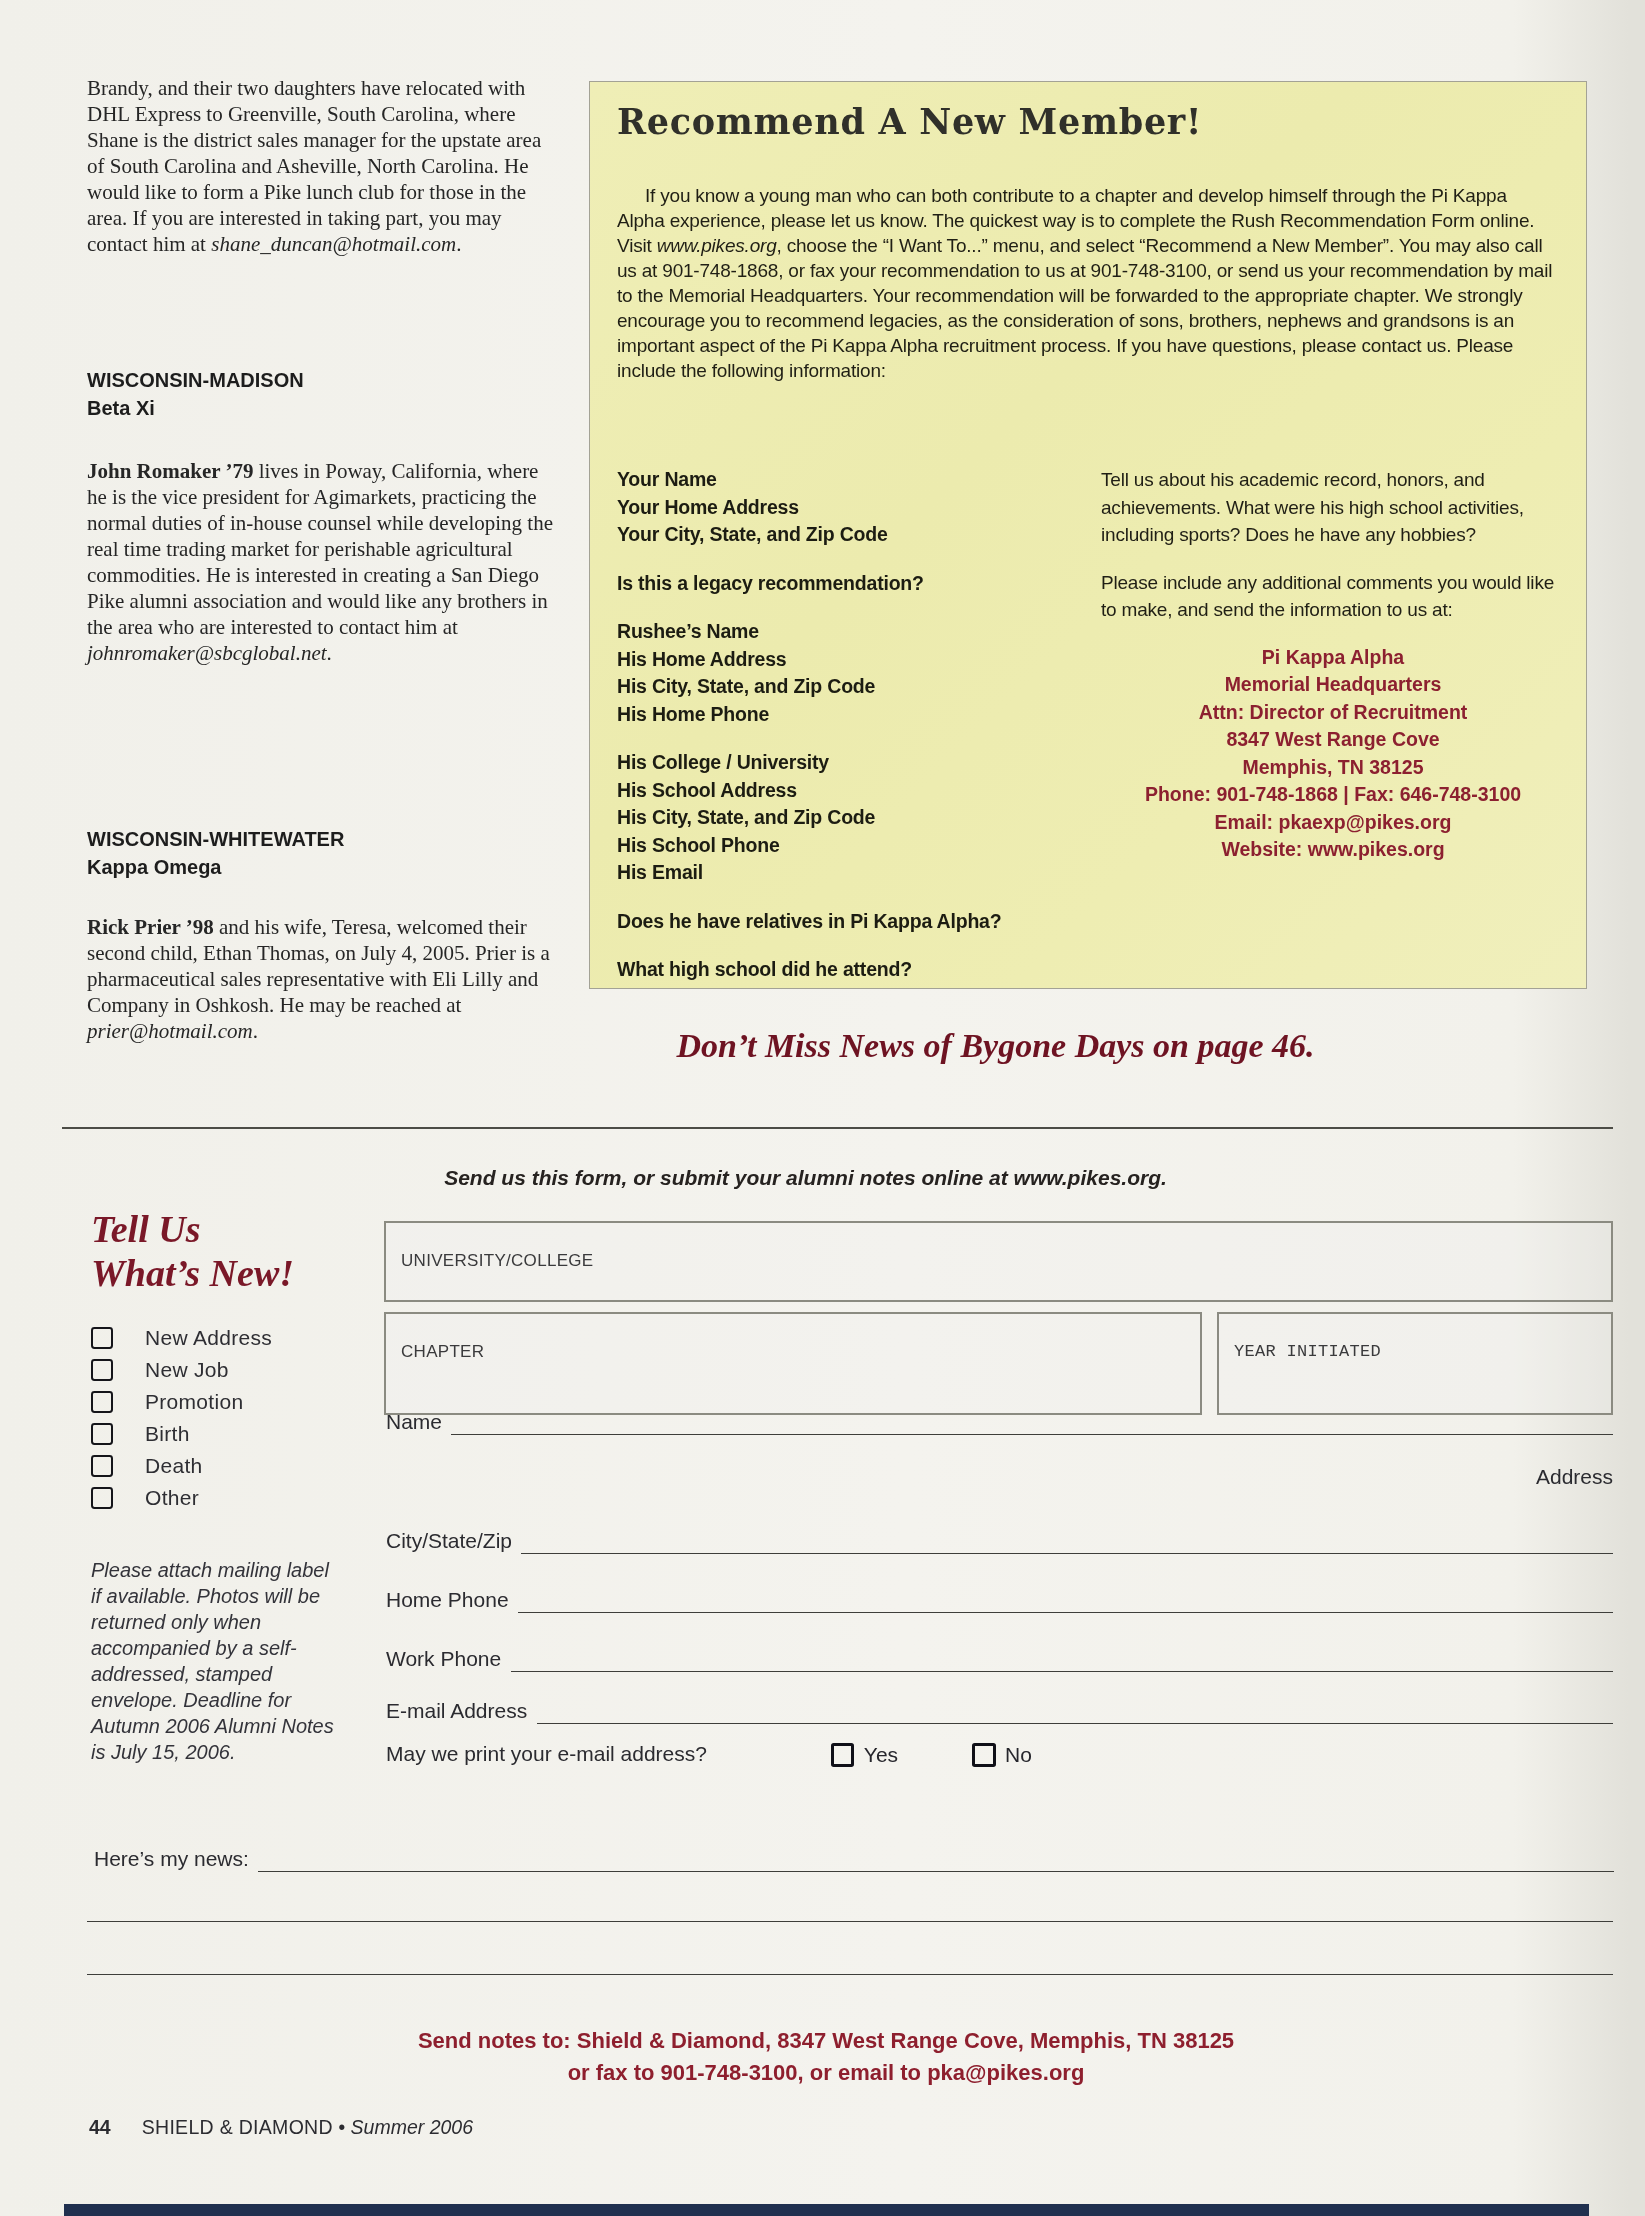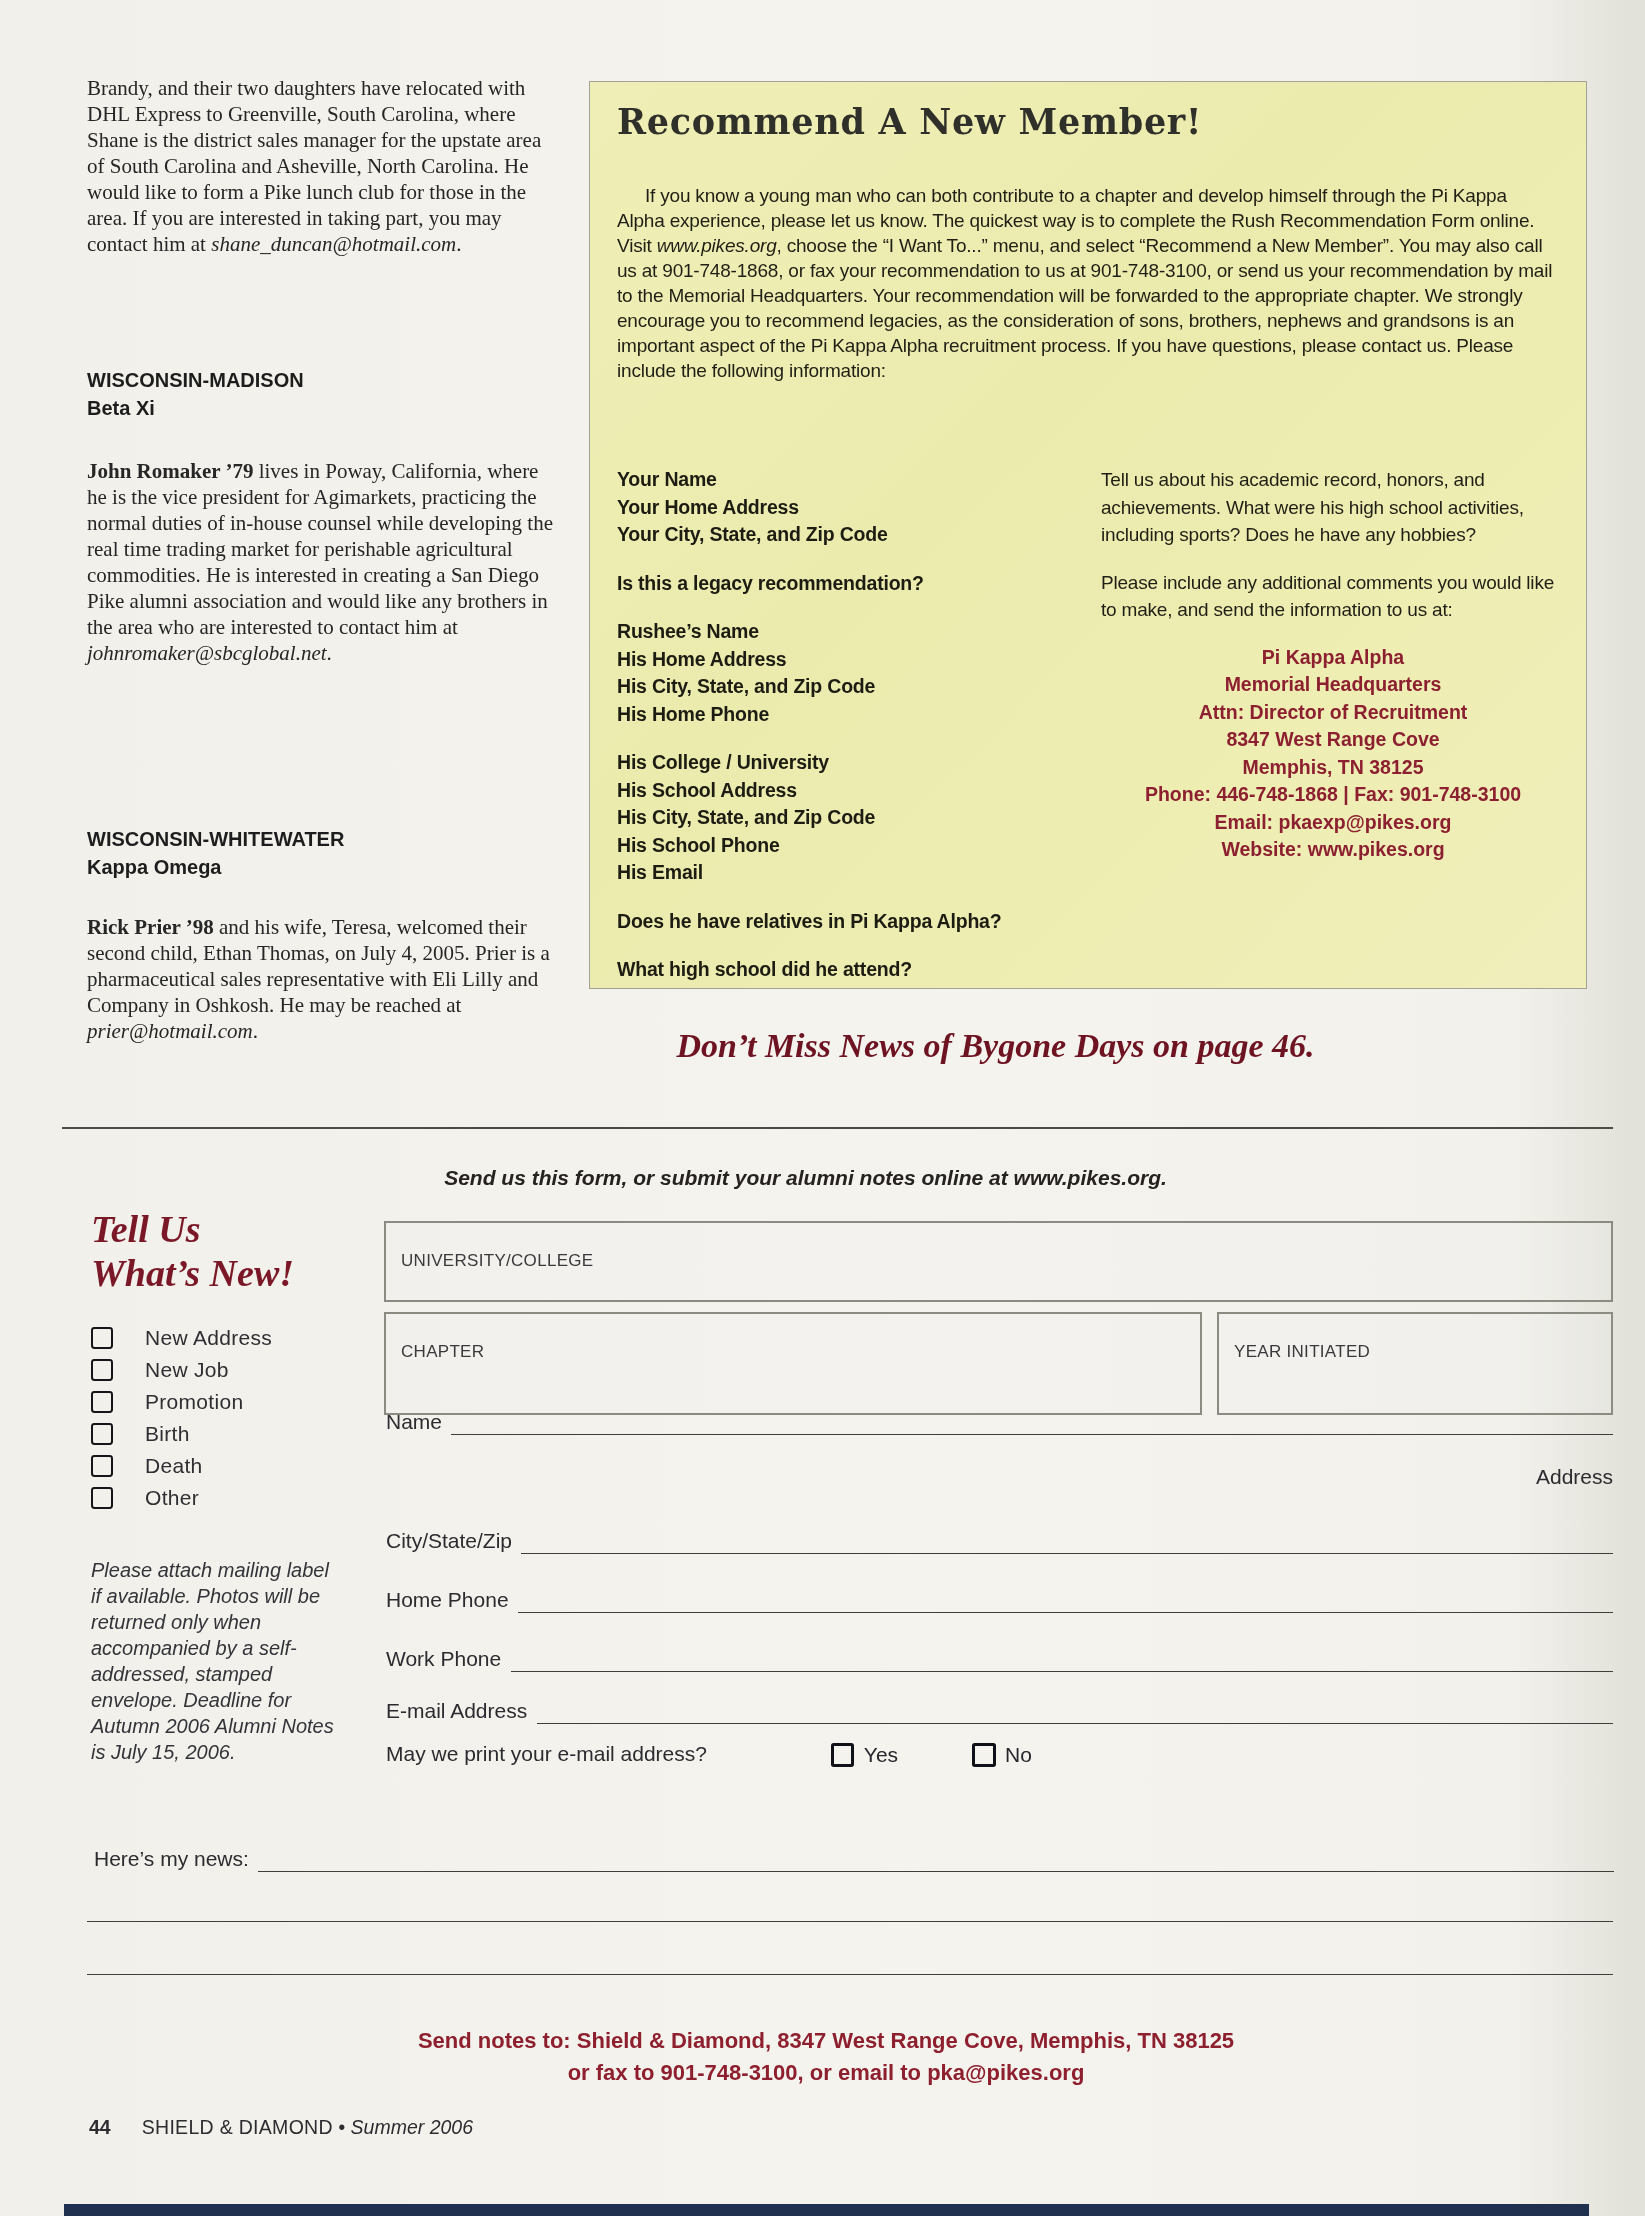--- a/index.html
+++ b/index.html
@@ -44,21 +44,21 @@
   .checkrow{display:flex;align-items:center;height:32px;}
   .cbox{width:18px;height:18px;border:2.7px solid #15151a;border-radius:3.4px;background:transparent;flex:none;}
   .clabel{margin-left:32px;font-size:21px;color:#2e2e33;letter-spacing:0.3px;}
   .attach-note{position:absolute;left:91px;top:1557px;width:249px;margin:0;font-style:italic;
                font-size:20px;line-height:26px;color:#33333a;}
   
   .fbox{position:absolute;border:2px solid #8b8b81;box-sizing:border-box;background:rgba(240,240,238,0.25);}
   .fbox span{display:block;padding:28px 0 0 15px;font-size:17px;color:#3a3a3c;letter-spacing:0.3px;}
   .fbox-univ{left:384px;top:1221px;width:1229px;height:81px;}
   .fbox-chapter{left:384px;top:1312px;width:818px;height:103px;}
-  .fbox-year{left:1217px;top:1312px;width:396px;height:103px;}
+  .fbox-year{left:1217px;top:1312px;width:396px;height:103px;font-family:Liberation Mono, monospace;}
   
   .frow{position:absolute;left:386px;width:1227px;display:flex;align-items:flex-end;height:30px;}
   .flabel{font-size:21px;color:#2b2b30;white-space:nowrap;padding-bottom:1.3px;}
   .fline{flex:1;border-bottom:1.7px solid #3e3e3a;margin-left:9.4px;height:25.5px;}
   .qrow{position:absolute;left:386px;width:1227px;display:flex;align-items:center;height:30px;}
   .sbox{width:17.5px;height:17.5px;border:3.4px solid #101018;border-radius:2.7px;flex:none;}
   .yn-label{font-size:21px;color:#26262c;margin-left:9.4px;}
   .news-row{position:absolute;left:94px;width:1520px;display:flex;align-items:flex-end;height:30px;}
   .xline{position:absolute;left:87px;width:1526px;border-bottom:1.7px solid #3e3e3a;height:0;}
   
@@ -124,21 +124,21 @@
 
     <div class="box-right">
       <p>Tell us about his academic record, honors, and achievements. What were his high school activities, including sports? Does he have any hobbies?</p>
       <p>Please include any additional comments you would like to make, and send the information to us at:</p>
       <div class="addr">
         <div>Pi Kappa Alpha</div>
         <div>Memorial Headquarters</div>
         <div>Attn: Director of Recruitment</div>
         <div>8347 West Range Cove</div>
         <div>Memphis, TN 38125</div>
-        <div>Phone: 446-748-1868 | Fax: 901-748-3100</div>
+        <div>Phone: 901-748-1868 | Fax: 646-748-3100</div>
         <div>Email: pkaexp@pikes.org</div>
         <div>Website: www.pikes.org</div>
       </div>
     </div>
   </div>
 
   <div class="bygone">Don’t Miss News of Bygone Days on page 46.</div>
   <div class="rule"></div>
   <div class="form-intro">Send us this form, or submit your alumni notes online at www.pikes.org.</div>
 

